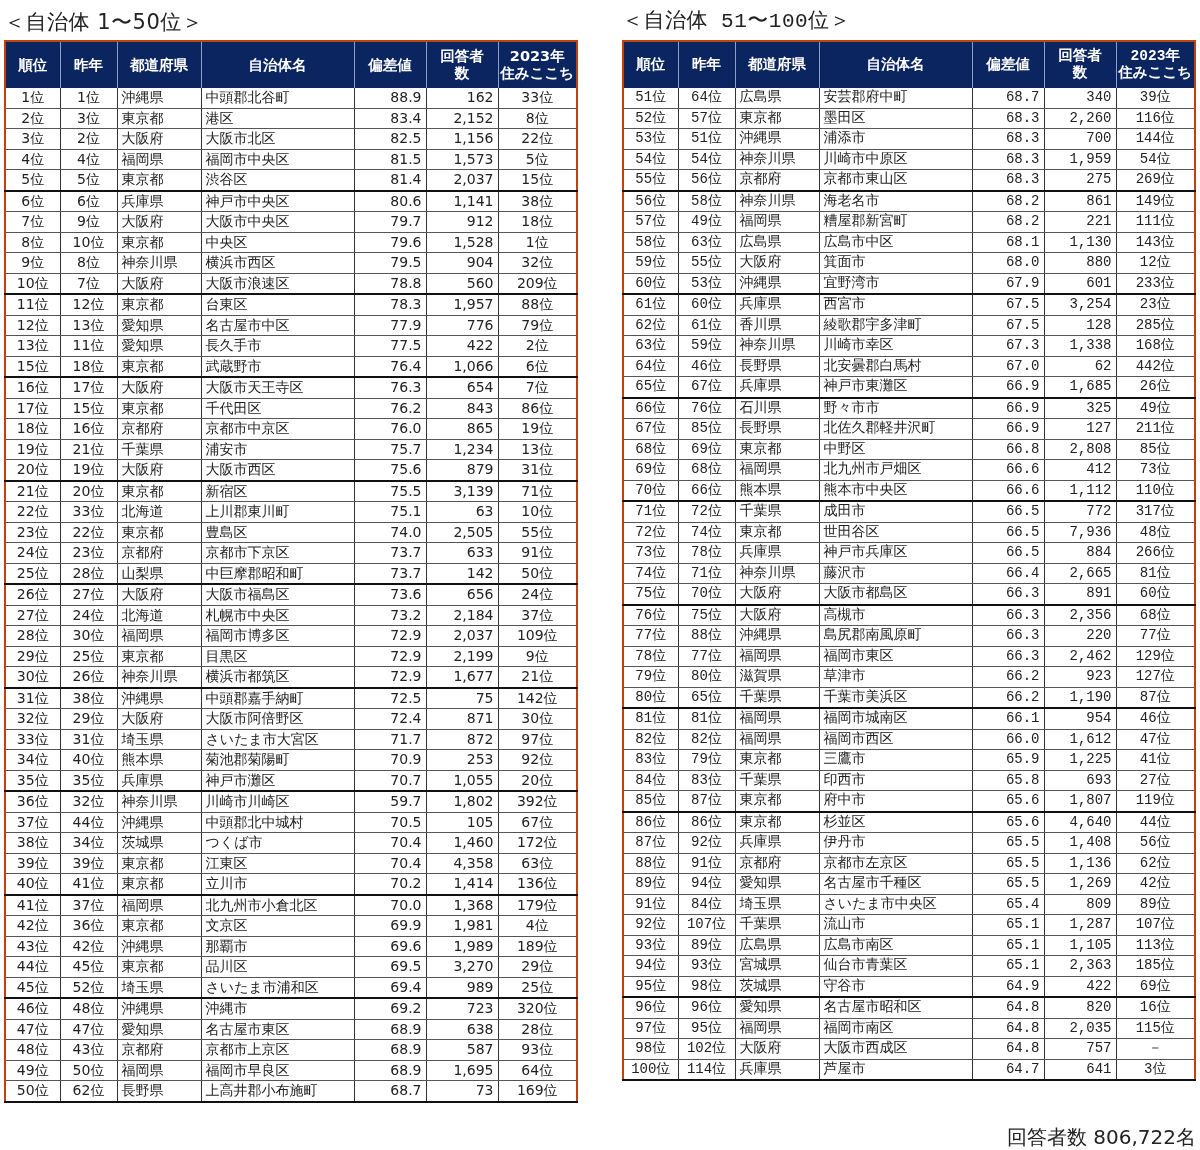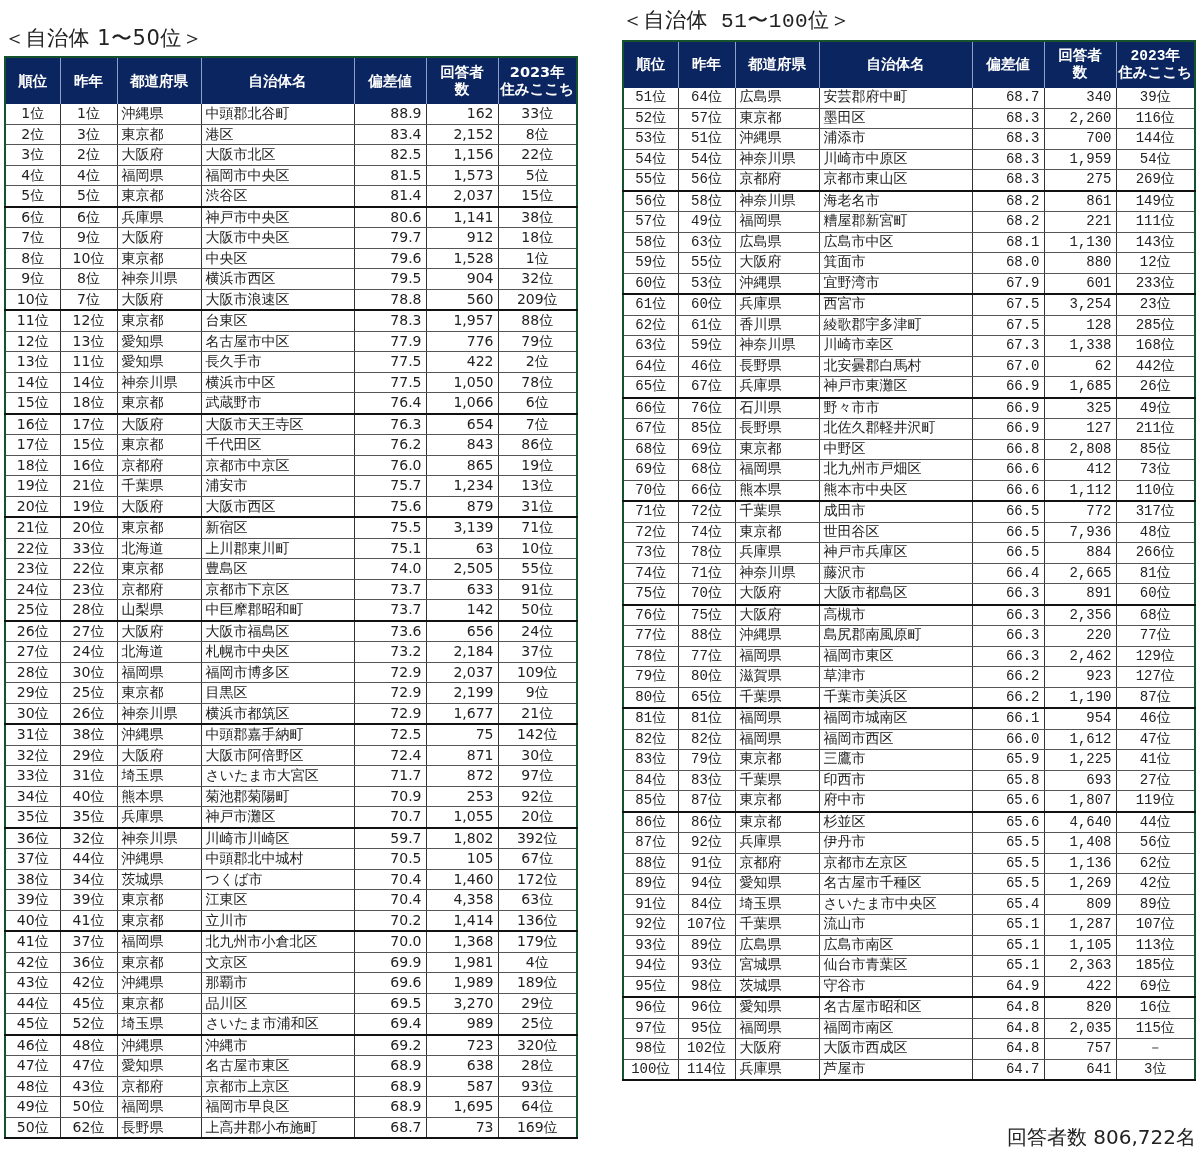--- a/index.html
+++ b/index.html
@@ -1,21 +1,21 @@
 <!DOCTYPE html>
 <html><head>
 <meta charset="utf-8">
 <style>
   html, body { margin: 0; padding: 0; background: #ffffff; }
   body { width: 1200px; height: 1150px; position: relative; font-family: "DejaVu Sans", "Liberation Sans", sans-serif; color: #222; overflow: hidden; }
   .section { position: absolute; top: 0; }
-  .section.left { left: 4px; width: 572px; margin-top: 16px; }
+  .section.left { left: 4px; width: 572px; }
   .section.right { left: 622px; width: 572px; font-family: Liberation Mono, monospace; }
   .section-title { height: 40px; line-height: 44px; font-size: 21px; padding-left: 0px; color: #222; letter-spacing: 0.5px; }
-  table { border-collapse: collapse; width: 572px; table-layout: fixed; border: 2px solid #14532d; }
+  table { border-collapse: collapse; width: 572px; table-layout: fixed; border: 2px solid #c2410c; }
   thead th { background: #0b2560; color: #fff; font-weight: bold; font-size: 14.5px; height: 46px; padding: 0; border-left: 1px solid #8fa0c8; border-right: 1px solid #8fa0c8; line-height: 17px; text-align: center; }
   tbody td { height: 19.5px; padding: 0 4px; font-size: 14px; line-height: 19px; border-left: 1px solid #333; border-right: 1px solid #333; border-bottom: 1px solid #555; white-space: nowrap; overflow: hidden; }
   tbody tr.group-end td { border-bottom: 2px solid #111; }
   td.c-rank, td.c-prev, td.c-sumi { text-align: center; }
   td.c-pref, td.c-city { text-align: left; }
   td.c-score, td.c-resp { text-align: right; }
   col.w-rank { width: 55px; } col.w-prev { width: 57px; } col.w-pref { width: 84px; }
   col.w-city { width: 153px; } col.w-score { width: 72px; } col.w-resp { width: 72px; } col.w-sumi { width: 79px; }
   .footer-note { position: absolute; right: 4px; top: 1124px; font-size: 20px; color: #222; }
 </style>
@@ -156,29 +156,20 @@
         </tr>
         <tr>
           <td class="c-rank">13位</td>
           <td class="c-prev">11位</td>
           <td class="c-pref">愛知県</td>
           <td class="c-city">長久手市</td>
           <td class="c-score">77.5</td>
           <td class="c-resp">422</td>
           <td class="c-sumi">2位</td>
         </tr>
-        <tr>
-          <td class="c-rank">14位</td>
-          <td class="c-prev">14位</td>
-          <td class="c-pref">神奈川県</td>
-          <td class="c-city">横浜市中区</td>
-          <td class="c-score">77.5</td>
-          <td class="c-resp">1,050</td>
-          <td class="c-sumi">78位</td>
-        </tr>
         <tr class="group-end">
           <td class="c-rank">15位</td>
           <td class="c-prev">18位</td>
           <td class="c-pref">東京都</td>
           <td class="c-city">武蔵野市</td>
           <td class="c-score">76.4</td>
           <td class="c-resp">1,066</td>
           <td class="c-sumi">6位</td>
         </tr>
         <tr>

